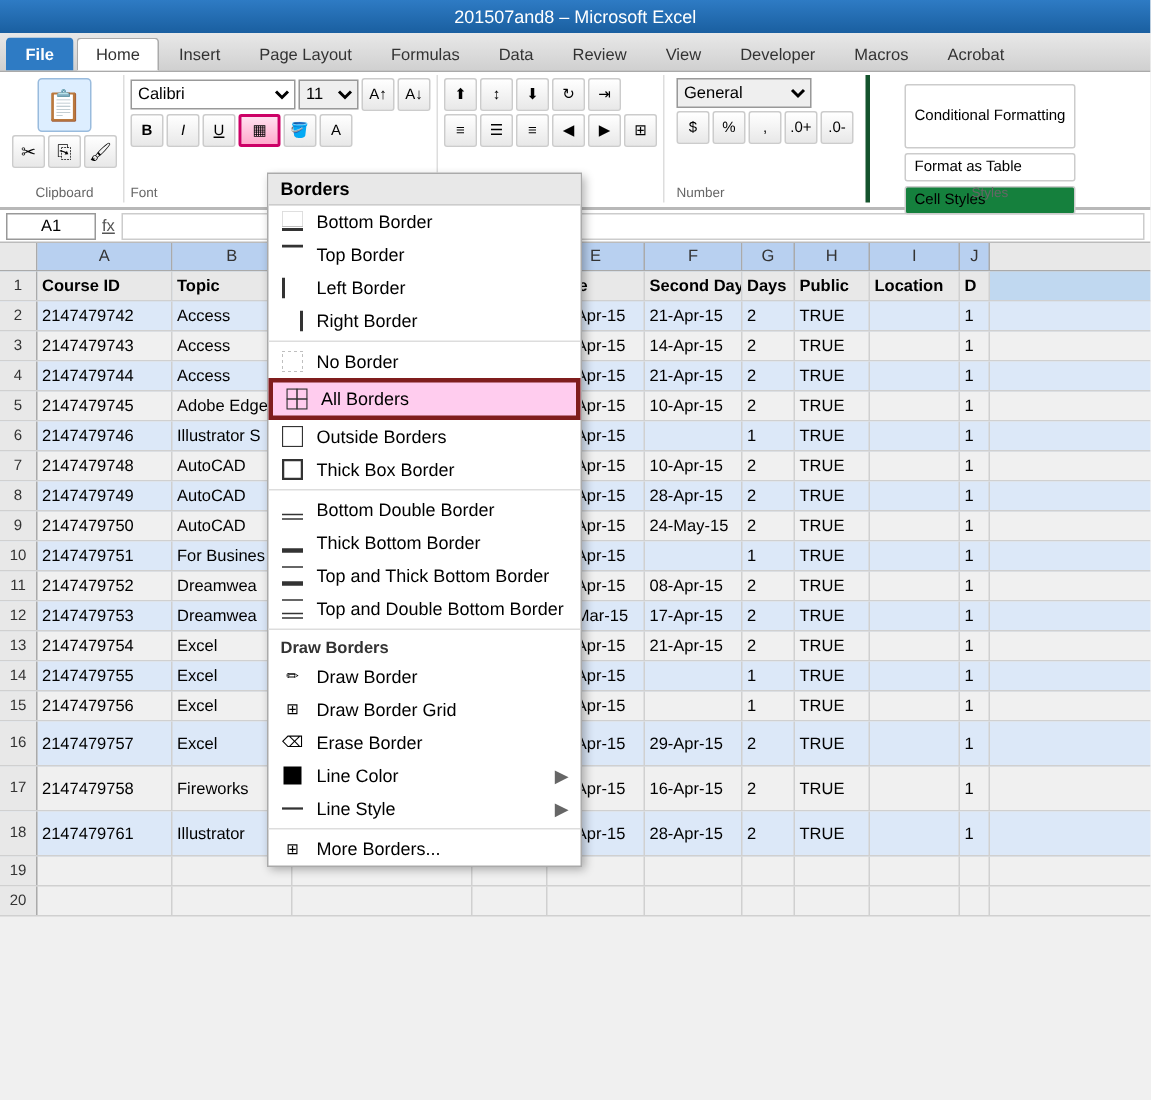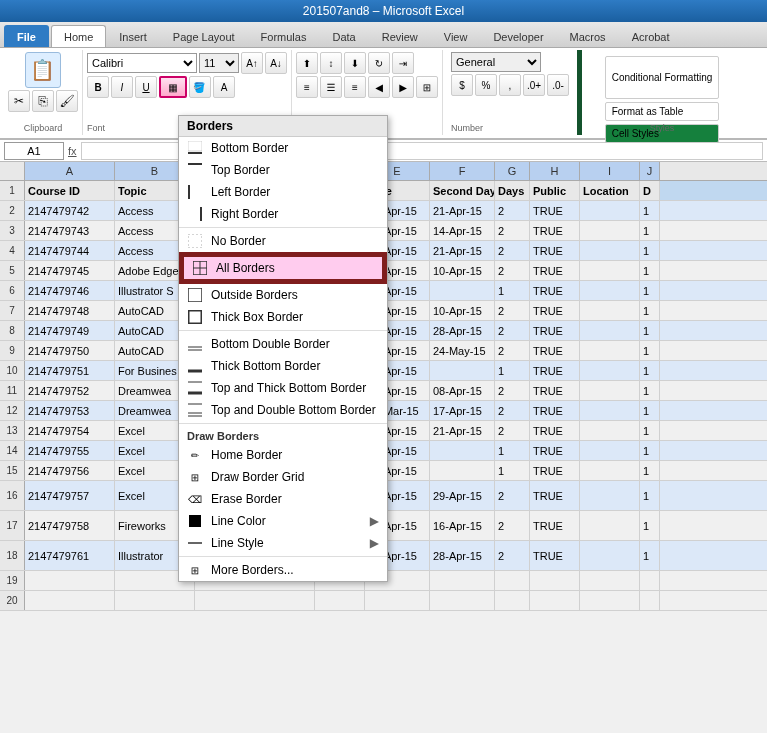--- a/index.html
+++ b/index.html
@@ -115,21 +115,21 @@
       padding: 2px 4px;
       border-right: 1px solid #ddd;
       display: flex;
       flex-direction: column;
       gap: 2px;
     }
 
     
     .number-section {
       padding: 2px 8px;
-      border-right: 5px solid #14532d;
+      border-right: 3px solid #14532d;
       display: flex;
       flex-direction: column;
       gap: 2px;
     }
     .number-select {
       width: 90px;
       height: 20px;
       font-size: 11px;
       border: 1px solid #999;
     }
@@ -273,21 +273,21 @@
       font-size: 12px;
       border-bottom: 1px solid #ccc;
     }
     .menu-item {
       display: flex;
       align-items: center;
       padding: 3px 8px;
       cursor: pointer;
       gap: 8px;
     }
-    .menu-item.highlighted { background: #ffccee; border: 5px solid #7f1d1d; }
+    .menu-item.highlighted { background: #ffccee; border: 3px solid #7f1d1d; }
     .menu-divider {
       height: 1px;
       background: #ddd;
       margin: 2px 0;
     }
     .menu-section-header {
       padding: 4px 8px 2px 8px;
       font-weight: bold;
       color: #333;
       font-size: 11px;
@@ -822,21 +822,21 @@
         </svg>
     </div>
     <span>Top and Double Bottom Border</span>
   </div>
 
   <div class="menu-divider"></div>
   <div class="menu-section-header">Draw Borders</div>
 
   <div class="menu-item">
     <div class="menu-icon">✏</div>
-    <span>Home Border</span>
+    <span>Draw Border</span>
   </div>
   <div class="menu-item">
     <div class="menu-icon">⊞</div>
     <span>Draw Border Grid</span>
   </div>
   <div class="menu-item">
     <div class="menu-icon">⌫</div>
     <span>Erase Border</span>
   </div>
   <div class="menu-item">

